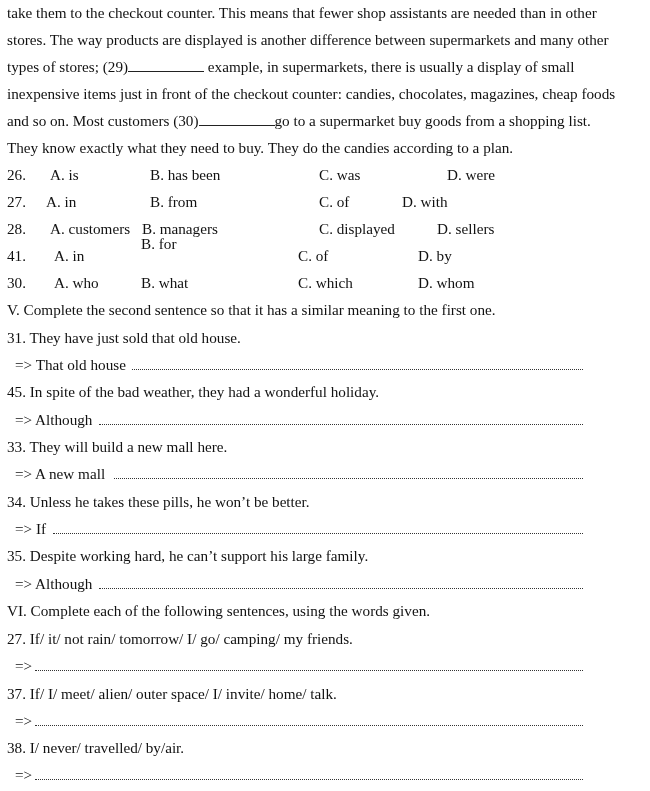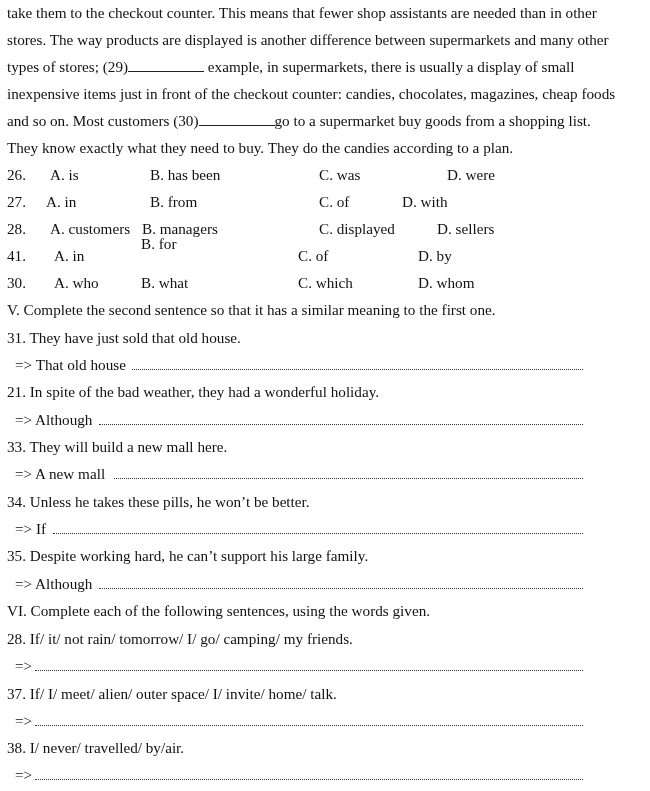--- a/index.html
+++ b/index.html
@@ -74,21 +74,21 @@
 </div>
 
 <div class="line" style="top:300px">V. Complete the second sentence so that it has a similar meaning to the first one.</div>
 
 <div class="line" style="top:328px">31. They have just sold that old house.</div>
 <div class="answer-line" style="top:355px">
   <span>=&gt; That old house</span>
   <span class="dots" style="left:117px"></span>
 </div>
 
-<div class="line" style="top:382px">21. In spite of the bad weather, they had a wonderful holiday.</div>
+<div class="line" style="top:382px">45. In spite of the bad weather, they had a wonderful holiday.</div>
 <div class="answer-line" style="top:410px">
   <span>=&gt; Although</span>
   <span class="dots" style="left:84px"></span>
 </div>
 
 <div class="line" style="top:437px">33. They will build a new mall here.</div>
 <div class="answer-line" style="top:464px">
   <span>=&gt; A new mall</span>
   <span class="dots" style="left:99px"></span>
 </div>
@@ -100,21 +100,21 @@
 </div>
 
 <div class="line" style="top:546px">35. Despite working hard, he can’t support his large family.</div>
 <div class="answer-line" style="top:574px">
   <span>=&gt; Although</span>
   <span class="dots" style="left:84px"></span>
 </div>
 
 <div class="line" style="top:601px">VI. Complete each of the following sentences, using the words given.</div>
 
-<div class="line" style="top:629px">28. If/ it/ not rain/ tomorrow/ I/ go/ camping/ my friends.</div>
+<div class="line" style="top:629px">27. If/ it/ not rain/ tomorrow/ I/ go/ camping/ my friends.</div>
 <div class="answer-line" style="top:656px">
   <span>=&gt;</span>
   <span class="dots" style="left:20px"></span>
 </div>
 
 <div class="line" style="top:684px">37. If/ I/ meet/ alien/ outer space/ I/ invite/ home/ talk.</div>
 <div class="answer-line" style="top:711px">
   <span>=&gt;</span>
   <span class="dots" style="left:20px"></span>
 </div>

